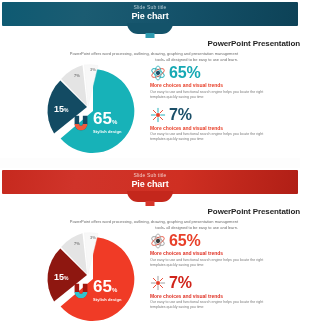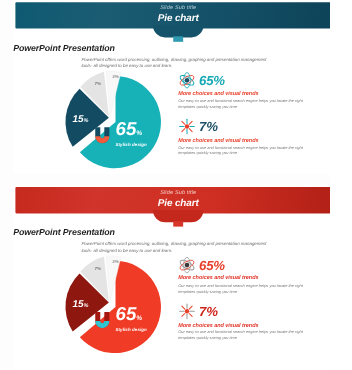--- a/index.html
+++ b/index.html
@@ -5,21 +5,21 @@
   * { box-sizing: border-box; margin: 0; padding: 0; }
   html, body {
     width: 300px; height: 336px;
     background: #ffffff;
     font-family: "Liberation Sans", sans-serif;
     overflow: hidden;
   }
   .deck { width: 300px; height: 336px; position: relative; background:#fdfdfd; }
 
   
-  .slide { position: absolute; left: 12px; width: 300px; background: #ffffff; overflow: hidden; font-style: italic; }
+  .slide { position: absolute; left: 0; width: 300px; background: #ffffff; overflow: hidden; }
   .slide-a { top: 0;   height: 158px; }
   .slide-b { top: 168px; height: 168px; }
 
   
   .banner-wrap { position: absolute; left: 0; top: 2px; width: 300px; height: 32px; }
   .banner {
     position: absolute; left: 2px; top: 0; width: 296px; height: 24px;
     border-radius: 1px;
   }
   .banner.teal { background: linear-gradient(100deg,#0e5a72 0%, #1b5c72 28%, #15536b 55%, #0d4257 100%); }
@@ -36,21 +36,21 @@
   }
   .banner-nub.teal { background: #2e9bb0; }
   .banner-nub.red  { background: #d7352a; }
 
   .banner-text { position: absolute; left: 0; top: 2px; width: 300px; text-align: center; z-index: 3; }
   .sub-title { font-size: 5px; color: #b9cfd8; letter-spacing: .15px; line-height: 7px; }
   .sub-title.on-red { color: #f2cbc6; }
   .main-title { font-size: 9px; font-weight: bold; color: #ffffff; line-height: 11px; letter-spacing: -.1px; }
 
   
-  .headline { position: absolute; left: 0; width: 300px; text-align: left; }
+  .headline { position: absolute; left: 0; width: 300px; text-align: right; }
   .headline h2 { font-size: 8px; font-weight: bold; color: #1f1f1f; letter-spacing: -.1px; }
   .headline p { font-size: 4px; color: #6d6d6d; line-height: 6px; margin: 3px auto 0; width: 176px; }
 
   
   .pie-area { position: absolute; left: 26px; top: 62px; width: 122px; height: 92px; }
   .pie-svg { position: absolute; left: 0; top: 0; }
   .pie-label {
     position: absolute; color: #ffffff; font-weight: bold; pointer-events: none;
   }
   .lbl-65 { left: 67px; top: 48px; }
@@ -63,21 +63,21 @@
   .lbl-7  { left: 48px; top: 11px; color: #7d7d7d; font-size: 4px; }
   .lbl-3  { left: 64px; top: 5px;  color: #8d8d8d; font-size: 4px; }
 
   .magnet { position: absolute; left: 44px; top: 50px; }
 
   
   .stats { position: absolute; left: 150px; top: 64px; width: 140px; }
   .stat { margin-bottom: 7px; }
   .stat-top { display: flex; align-items: center; gap: 3px; height: 17px; }
   .stat-ico { width: 16px; height: 16px; flex: 0 0 16px; }
-  .stat-num { font-size: 12px; font-weight: bold; letter-spacing: -.2px; }
+  .stat-num { font-size: 16px; font-weight: bold; letter-spacing: -.2px; }
   .stat-h { font-size: 5px; font-weight: bold; margin-top: 1px; letter-spacing: -.05px; }
   .stat-p { font-size: 3.6px; color: #7a7a7a; line-height: 5px; margin-top: 1.5px; width: 128px; }
 
   .t-teal  { color: #17a9b4; }
   .t-red   { color: #e8402a; }
   .t-redd  { color: #e03326; }
   .t-dred  { color: #d0241a; }
 </style>
 </head>
 <body>

